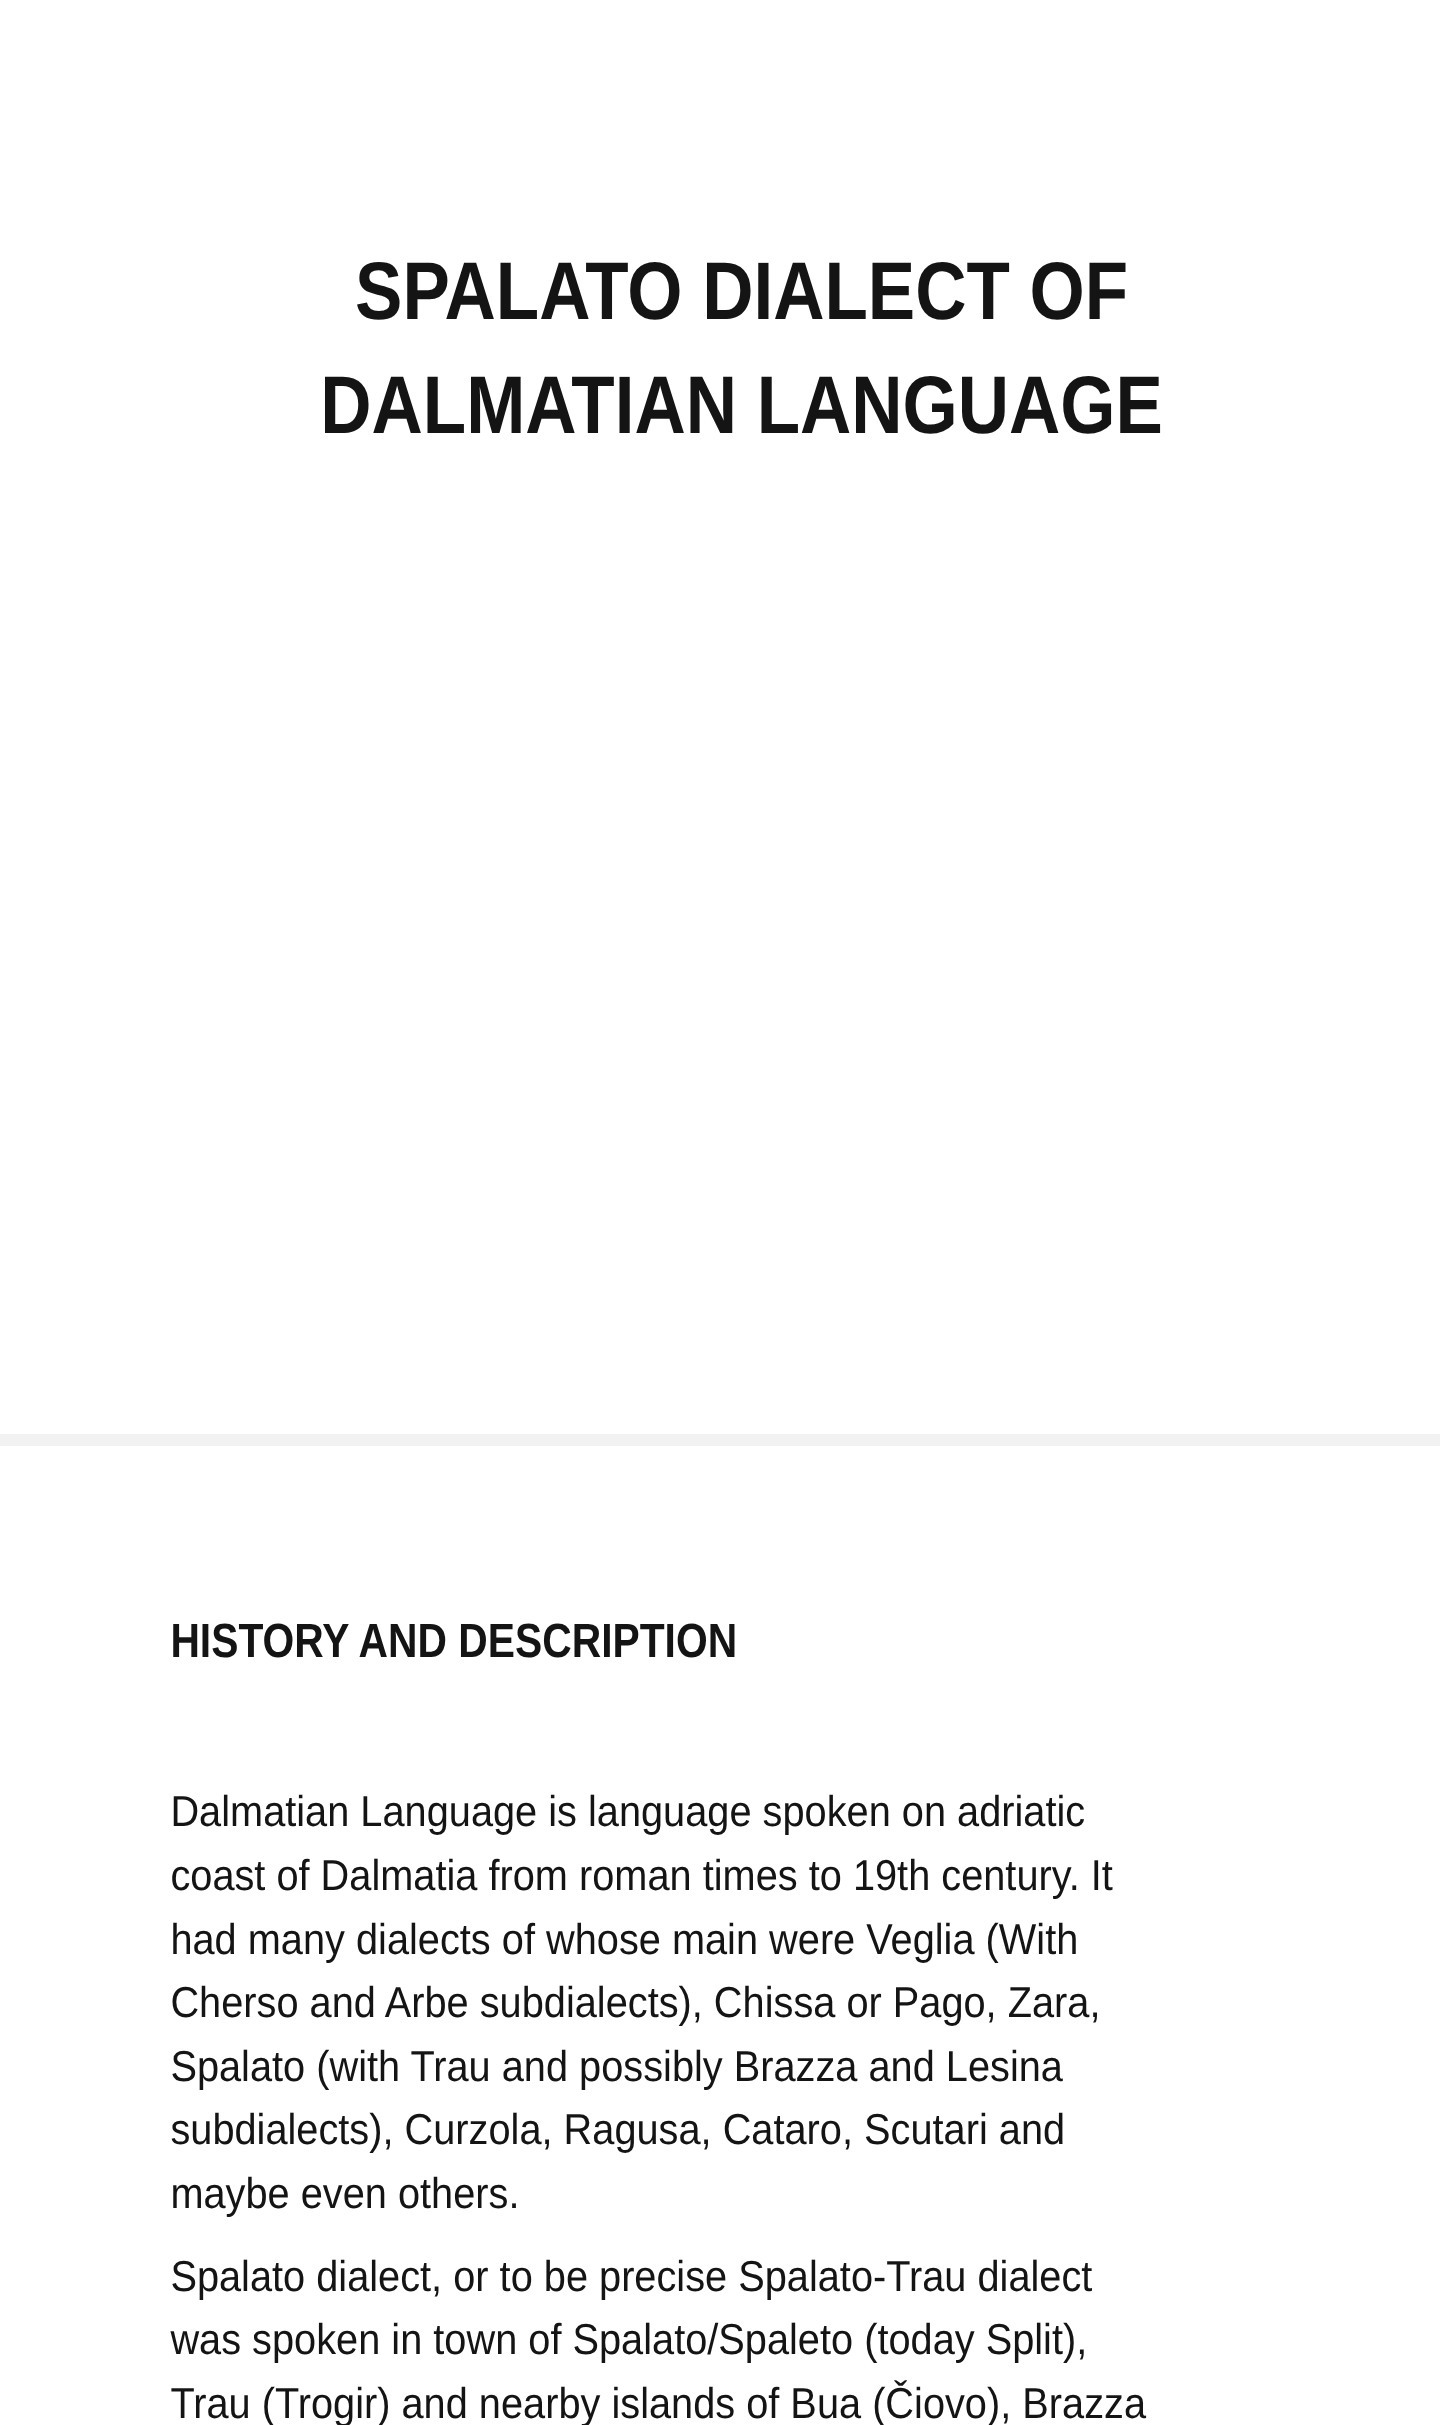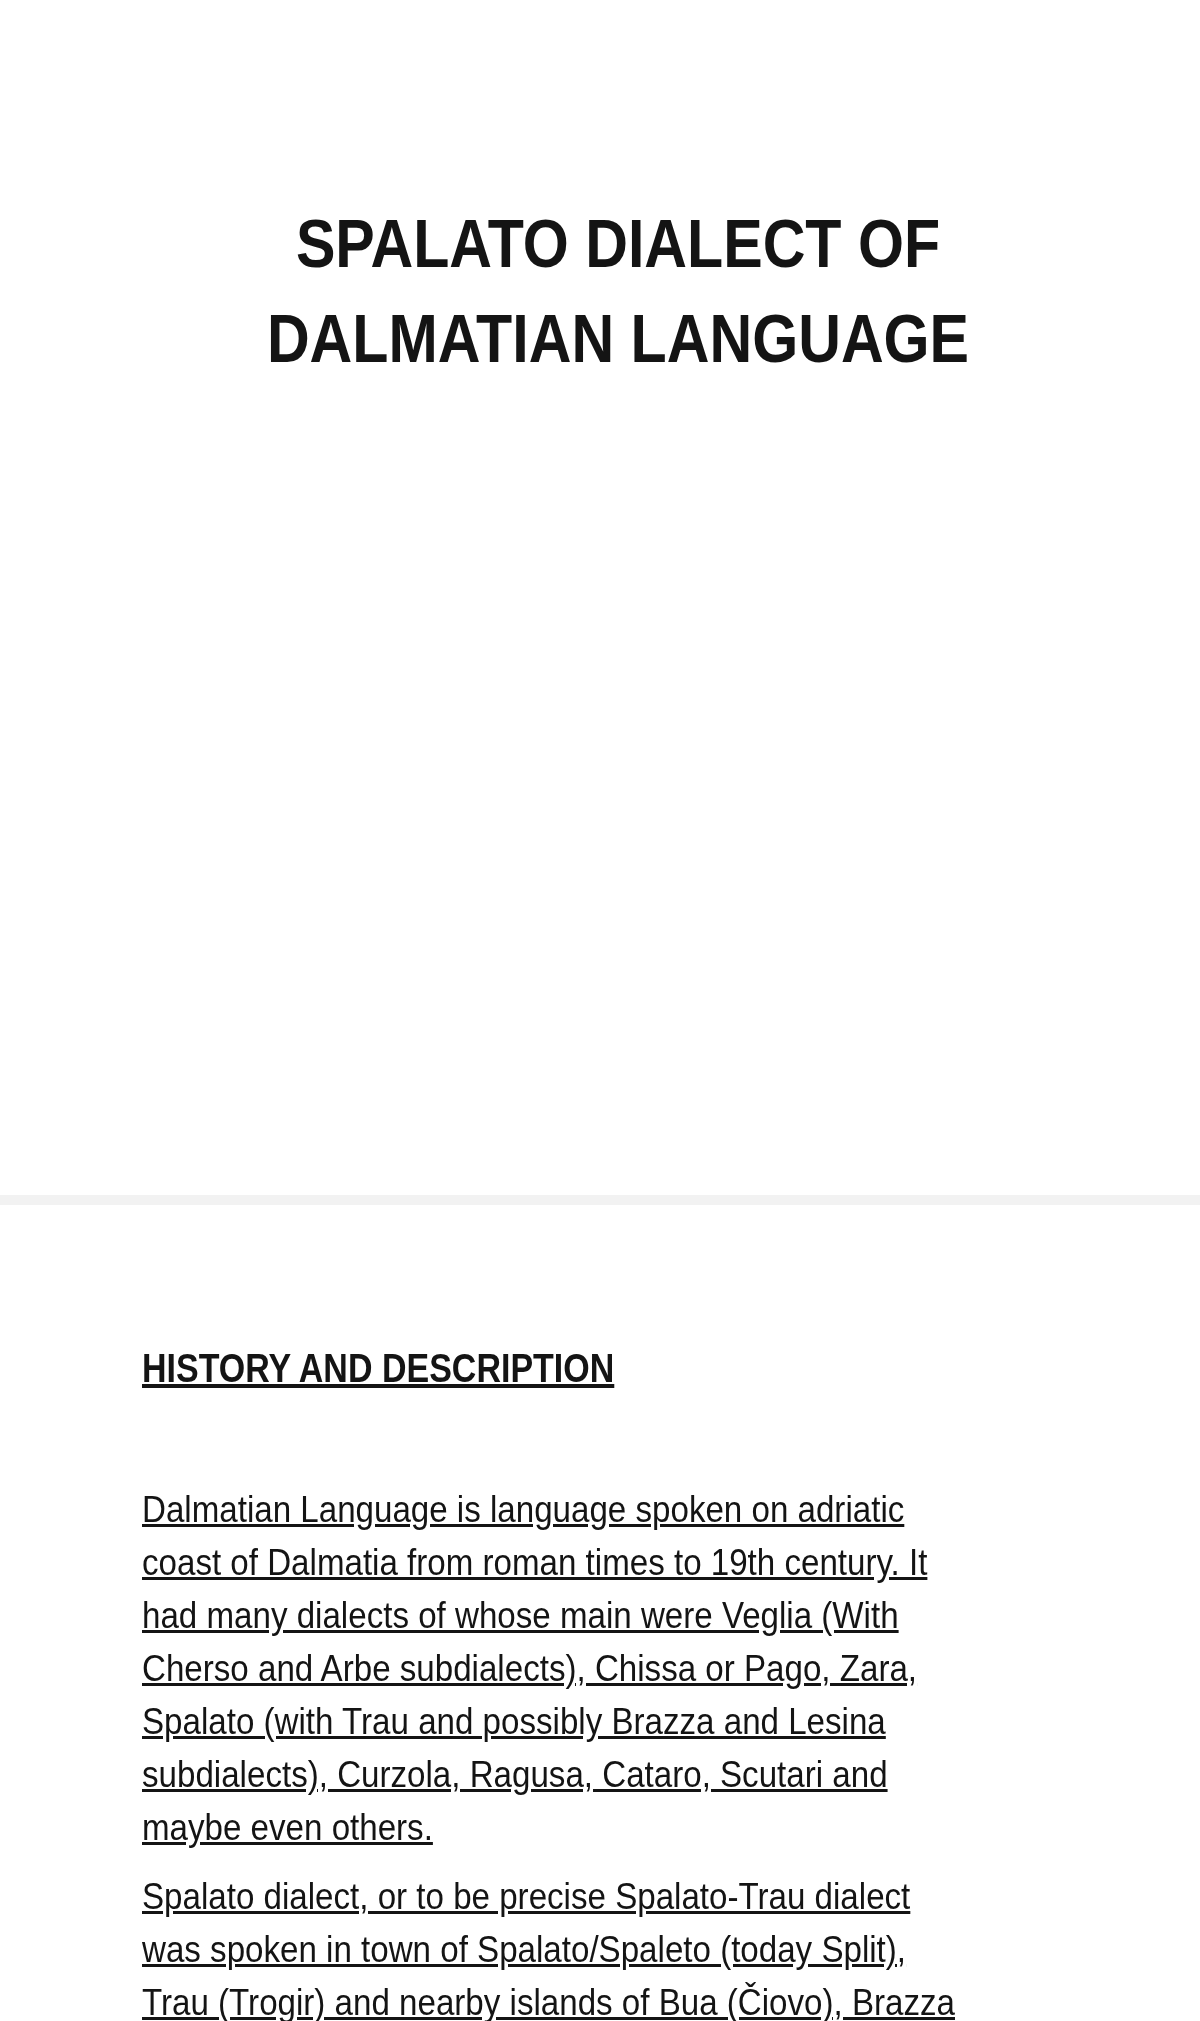--- a/index.html
+++ b/index.html
@@ -34,21 +34,20 @@
     transform-origin: 50% 0;
   }
   .page-separator {
     height: 10px;
     width: 1200px;
   }
   .page-2 {
     height: 816px;
     overflow: hidden;
     padding: 139px 140px 0 142px;
-    text-decoration: underline;
   }
   .section-heading {
     font-size: 40px;
     line-height: 48px;
     font-weight: bold;
     white-space: nowrap;
     transform: scaleX(0.85);
     transform-origin: 0 0;
   }
   .body-copy {

